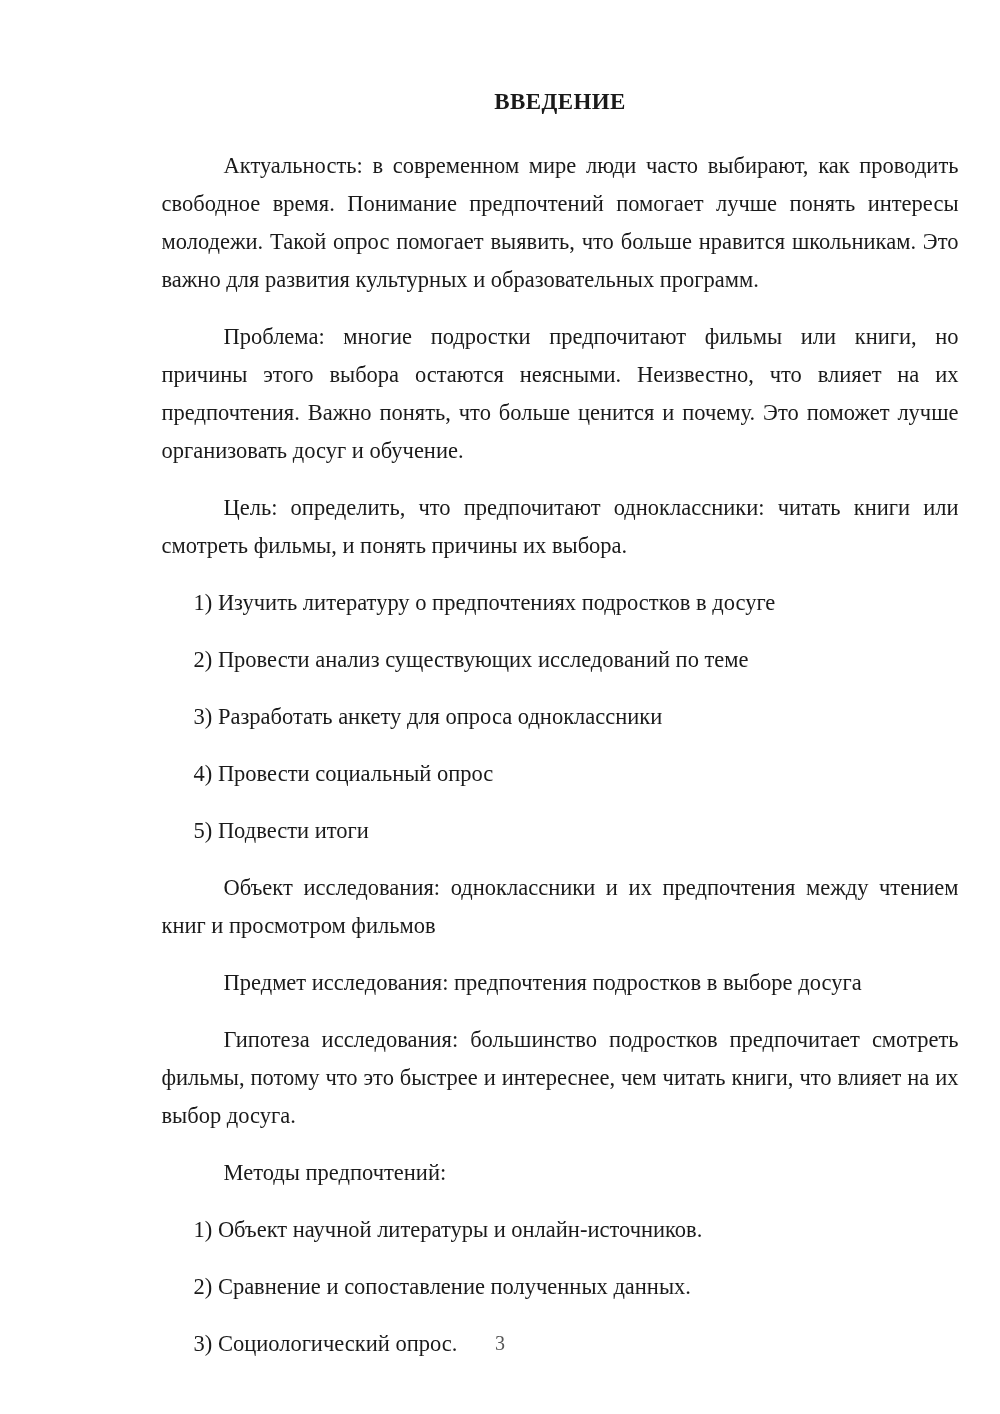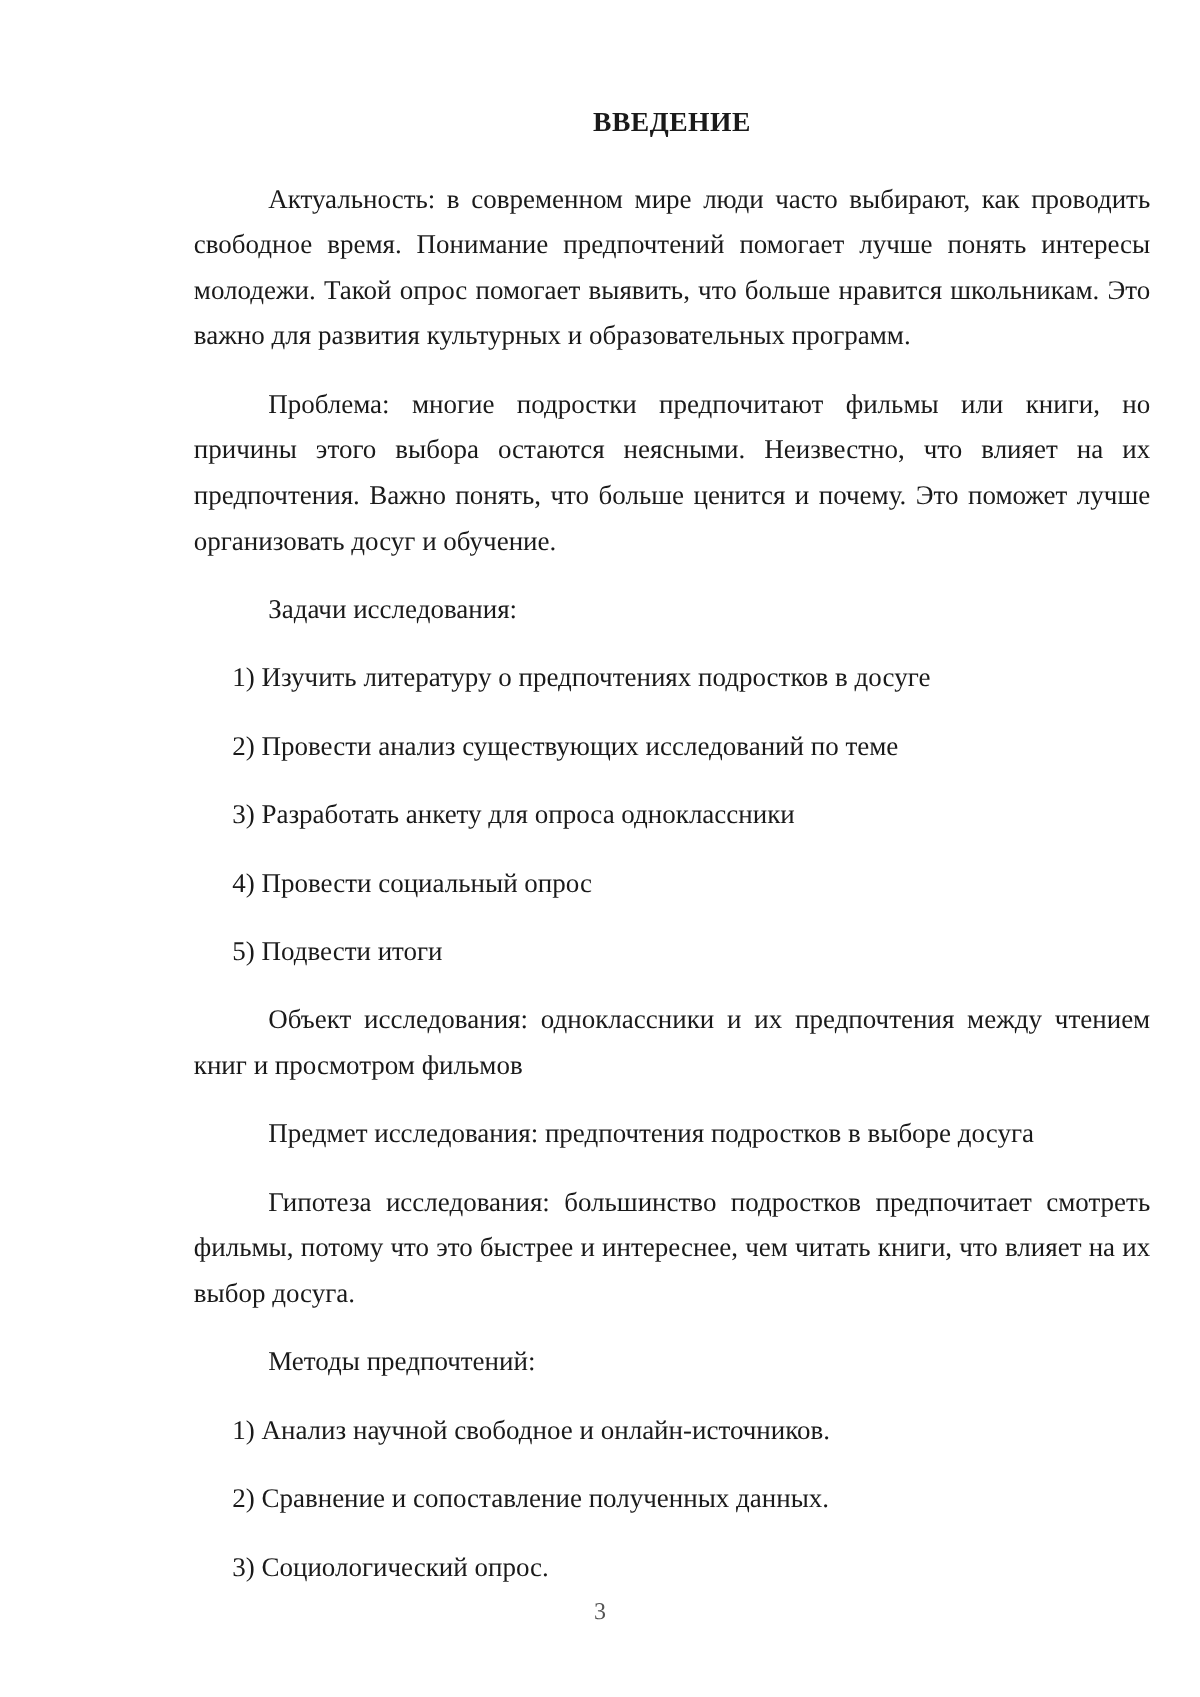--- a/index.html
+++ b/index.html
@@ -87,22 +87,22 @@
 <div class="page">
 
   <div class="content">
 
     <h1 class="doc-title">ВВЕДЕНИЕ</h1>
 
     <p class="para">Актуальность: в современном мире люди часто выбирают, как проводить свободное время. Понимание предпочтений помогает лучше понять интересы молодежи. Такой опрос помогает выявить, что больше нравится школьникам. Это важно для развития культурных и образовательных программ.</p>
 
     <p class="para">Проблема: многие подростки предпочитают фильмы или книги, но причины этого выбора остаются неясными. Неизвестно, что влияет на их предпочтения. Важно понять, что больше ценится и почему. Это поможет лучше организовать досуг и обучение.</p>
 
+    <p class="para">Цель: определить, что предпочитают одноклассники: читать книги или смотреть фильмы, и понять причины их выбора.</p>
 
-    <p class="section-head">Задачи исследования:</p>
 
     <ul class="list">
       <li class="list-item">
         <span class="list-marker">1) </span>
         <span>Изучить литературу о предпочтениях подростков в досуге</span>
       </li>
       <li class="list-item">
         <span class="list-marker">2) </span>
         <span>Провести анализ существующих исследований по теме</span>
       </li>
@@ -124,21 +124,21 @@
 
     <p class="para">Предмет исследования: предпочтения подростков в выборе досуга</p>
 
     <p class="para">Гипотеза исследования: большинство подростков предпочитает смотреть фильмы, потому что это быстрее и интереснее, чем читать книги, что влияет на их выбор досуга.</p>
 
     <p class="section-head">Методы предпочтений:</p>
 
     <ul class="list">
       <li class="list-item">
         <span class="list-marker">1) </span>
-        <span>Анализ научной свободное и онлайн-источников.</span>
+        <span>Объект научной литературы и онлайн-источников.</span>
       </li>
       <li class="list-item">
         <span class="list-marker">2) </span>
         <span>Сравнение и сопоставление полученных данных.</span>
       </li>
       <li class="list-item">
         <span class="list-marker">3) </span>
         <span>Социологический опрос.</span>
       </li>
     </ul>

